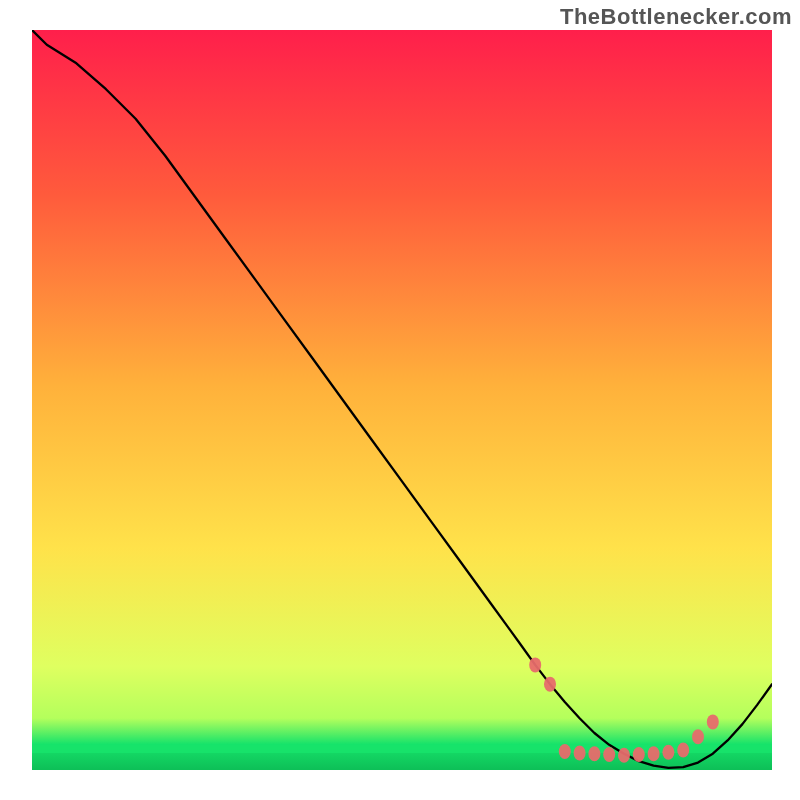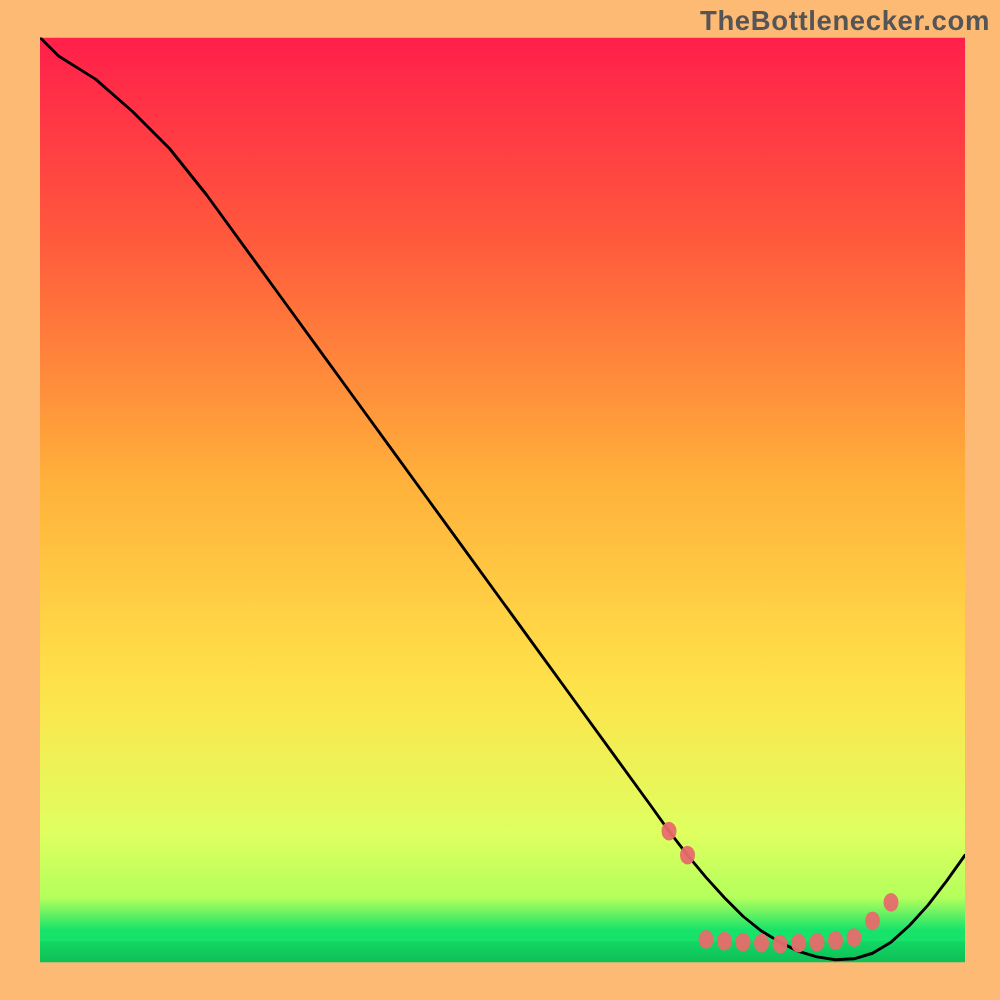--- a/index.html
+++ b/index.html
@@ -8,21 +8,21 @@
     background: #000;
     width: 800px;
     height: 800px;
     overflow: hidden;
     font-family: Arial, Helvetica, sans-serif;
   }
   .stage {
     position: relative;
     width: 800px;
     height: 800px;
-    background: #fdba74;
+    background: #ffffff;
   }
   .attribution {
     position: absolute;
     top: 4px;
     right: 8px;
     color: #555;
     font-size: 22px;
     font-weight: 600;
     letter-spacing: 0.5px;
   }

